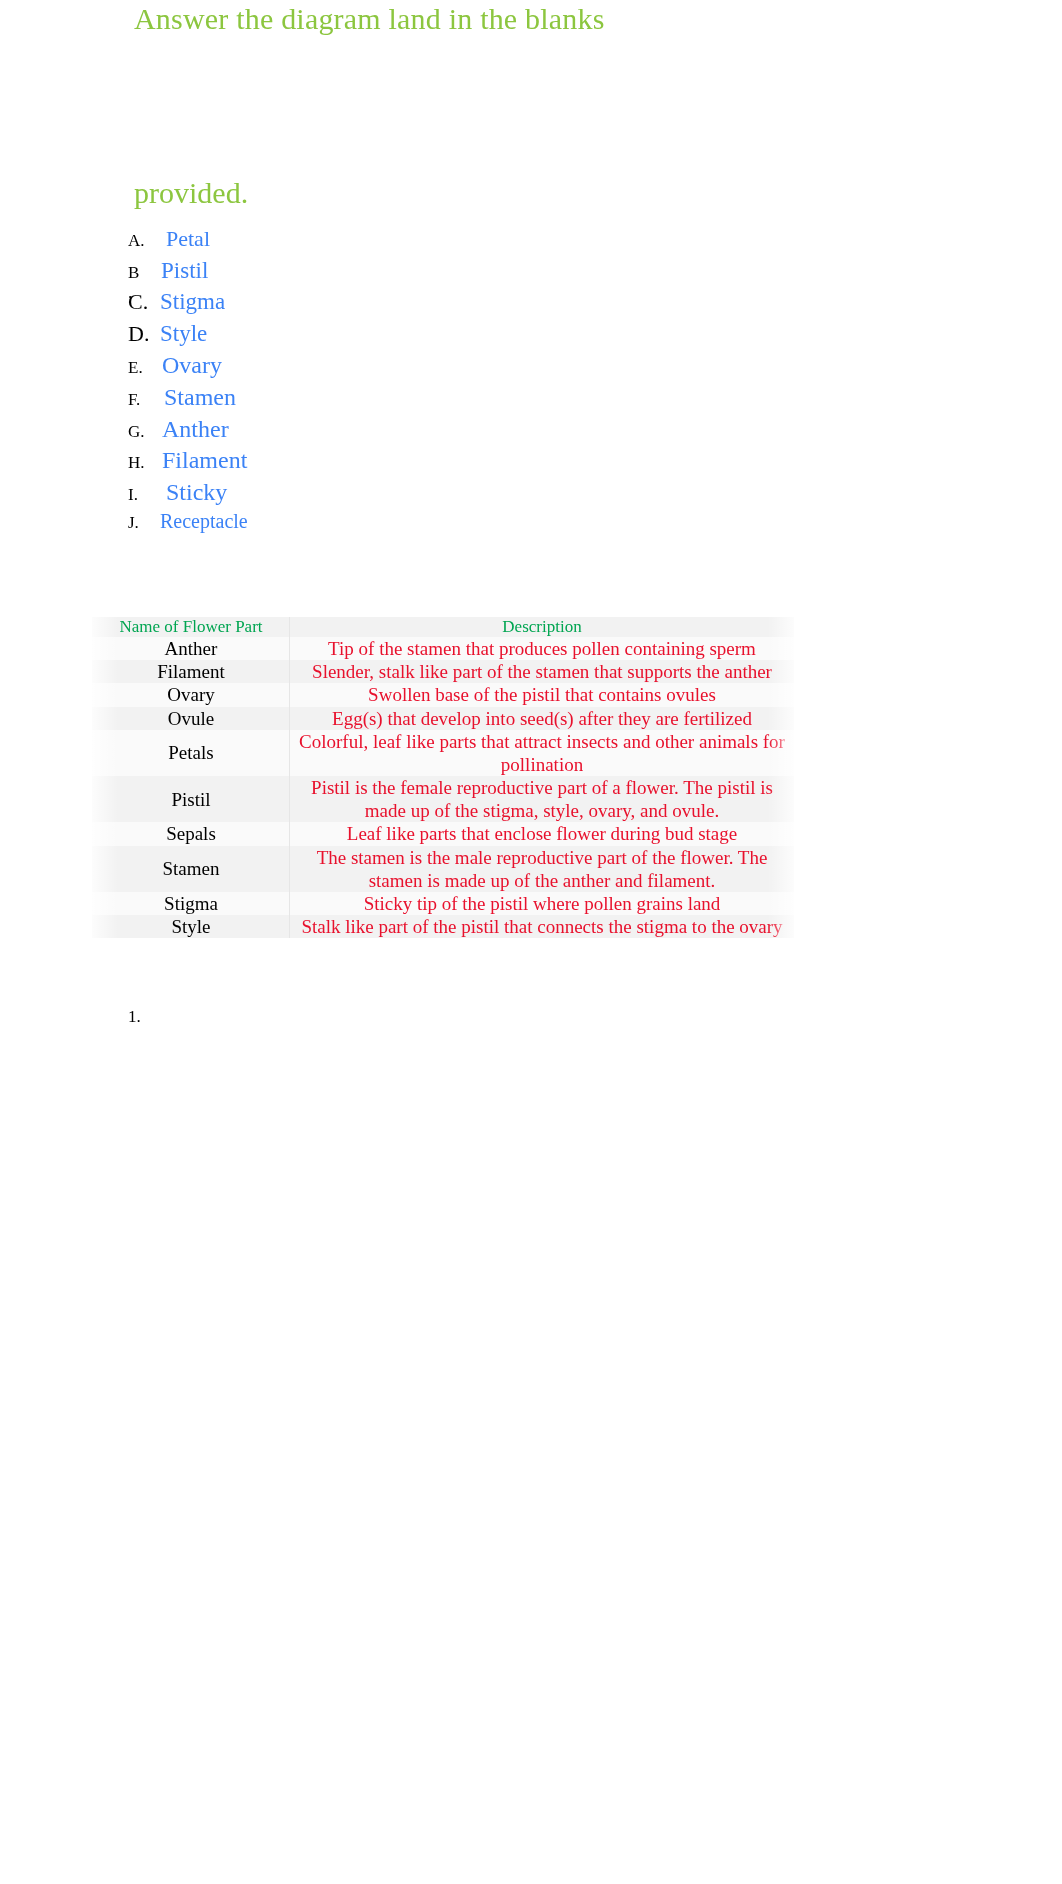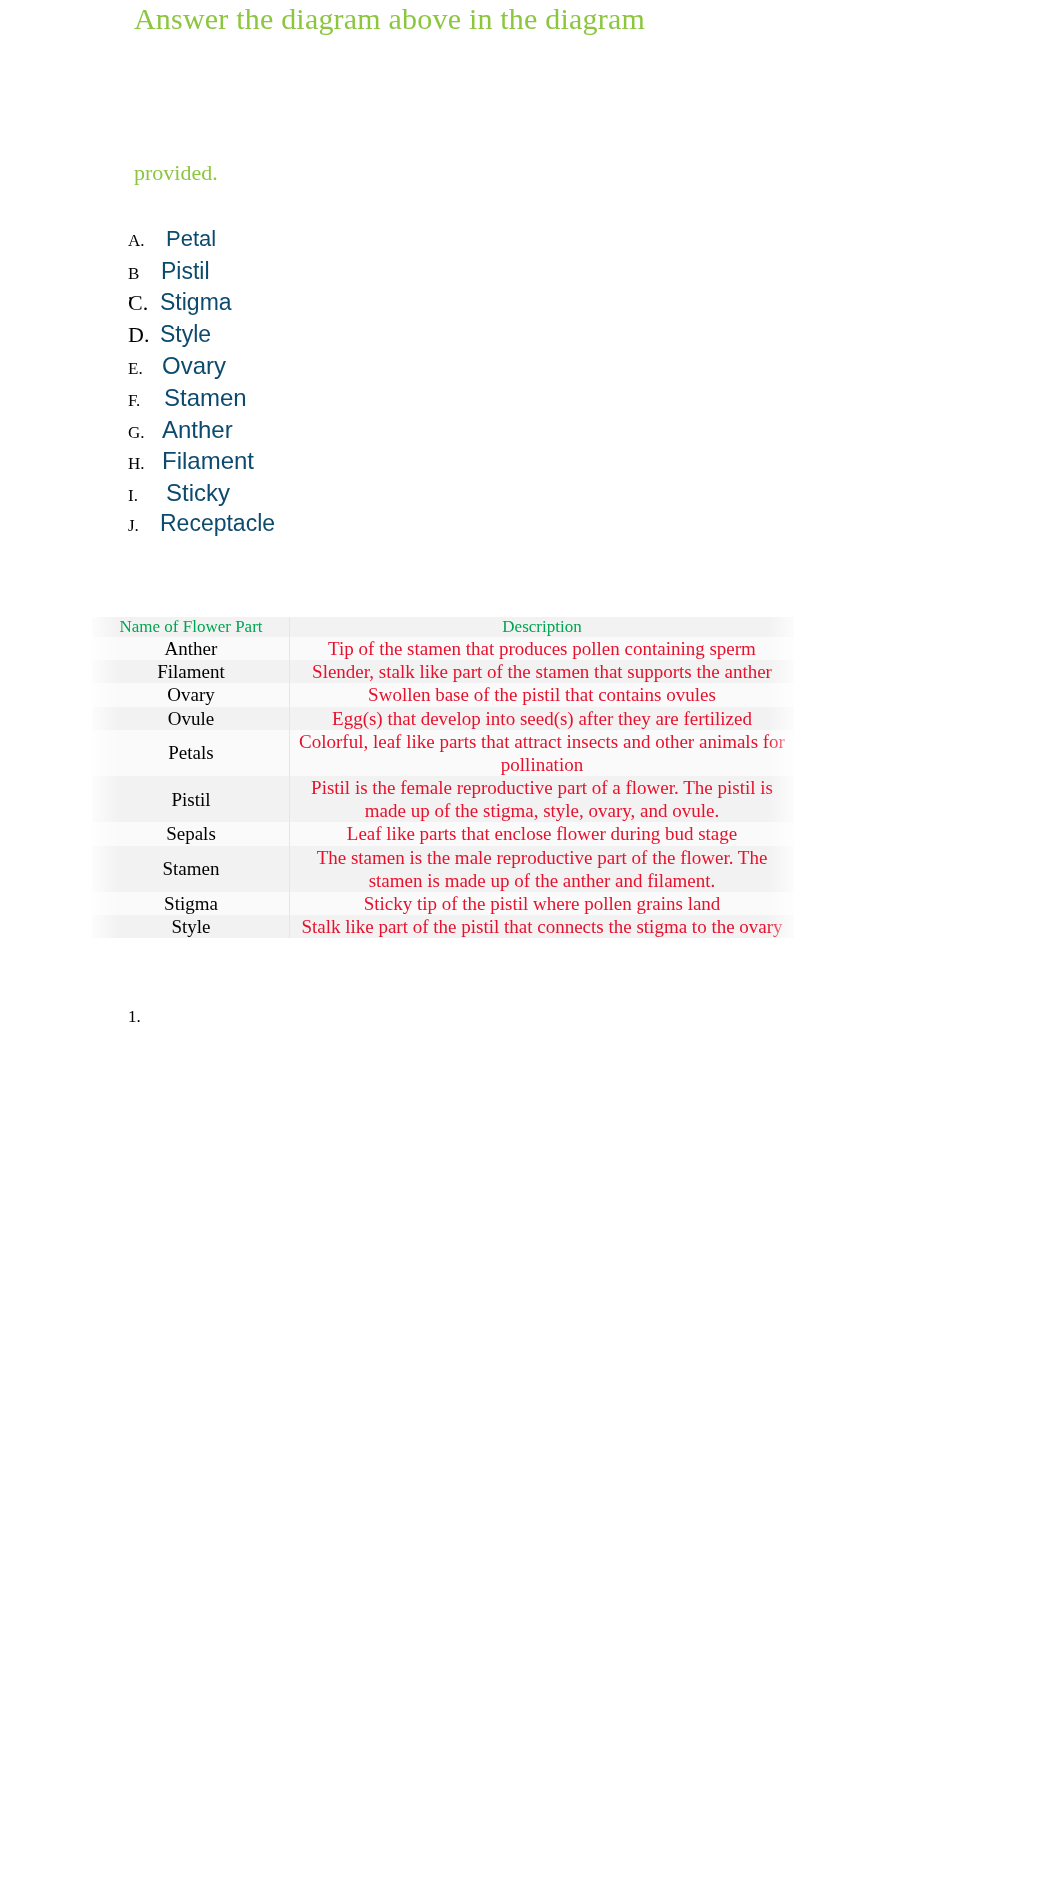--- a/index.html
+++ b/index.html
@@ -25,22 +25,22 @@
     white-space: nowrap;
   }
   #heading-line-1 {
     left: 134px;
     top: 2px;
     font-size: 30px;
     letter-spacing: 0.2px;
   }
   #heading-line-2 {
     left: 134px;
-    top: 160px;
-    font-size: 22px;
+    top: 176px;
+    font-size: 30px;
   }
 
   
   #answer-list {
     position: absolute;
     left: 128px;
     top: 226px;
     width: 420px;
   }
   .answer-row {
@@ -48,22 +48,22 @@
     align-items: baseline;
     height: 31.6px;
   }
   .answer-letter {
     color: #000000;
     font-family: "Liberation Serif", "DejaVu Serif", serif;
     text-align: left;
     flex: 0 0 auto;
   }
   .answer-term {
-    color: #0c4a6e;
-    font-family: Liberation Sans, sans-serif;
+    color: #3b82f6;
+    font-family: Liberation Serif, serif;
     white-space: nowrap;
   }
 
   
   .row-a .answer-letter { font-size: 17px; width: 27px; }
   .row-a .answer-term   { font-size: 22px; padding-left: 11px; }
 
   .row-b .answer-letter { font-size: 17px; width: 27px; letter-spacing: 3px; }
   .row-b .answer-term   { font-size: 23px; padding-left: 6px; }
 
@@ -82,21 +82,21 @@
   .row-g .answer-letter { font-size: 17px; width: 30px; }
   .row-g .answer-term   { font-size: 24px; padding-left: 4px; }
 
   .row-h .answer-letter { font-size: 17px; width: 30px; }
   .row-h .answer-term   { font-size: 24px; padding-left: 4px; }
 
   .row-i .answer-letter { font-size: 17px; width: 28px; }
   .row-i .answer-term   { font-size: 24px; padding-left: 10px; }
 
   .row-j .answer-letter { font-size: 17px; width: 28px; }
-  .row-j .answer-term   { font-size: 23px; padding-left: 4px; }
+  .row-j .answer-term   { font-size: 20px; padding-left: 4px; }
 
   
   #parts-table-wrap {
     position: absolute;
     left: 92px;
     top: 617px;
     width: 702px;
   }
   table#parts-table {
     border-collapse: collapse;
@@ -178,21 +178,21 @@
   #question-block .q-row {
     display: flex;
     align-items: baseline;
   }
   .q-number { width: 33px; flex: 0 0 auto; }
   .q-text { white-space: nowrap; }
 </style>
 </head>
 <body>
 
-<div class="heading-line" id="heading-line-1">Answer the diagram above in the diagram</div>
+<div class="heading-line" id="heading-line-1">Answer the diagram land in the blanks</div>
 
 <div class="heading-line" id="heading-line-2">provided.</div>
 
 <div id="answer-list">
 
   <div class="answer-row row-a">
     <span class="answer-letter">A.</span>
     <span class="answer-term">Petal</span>
   </div>
 

